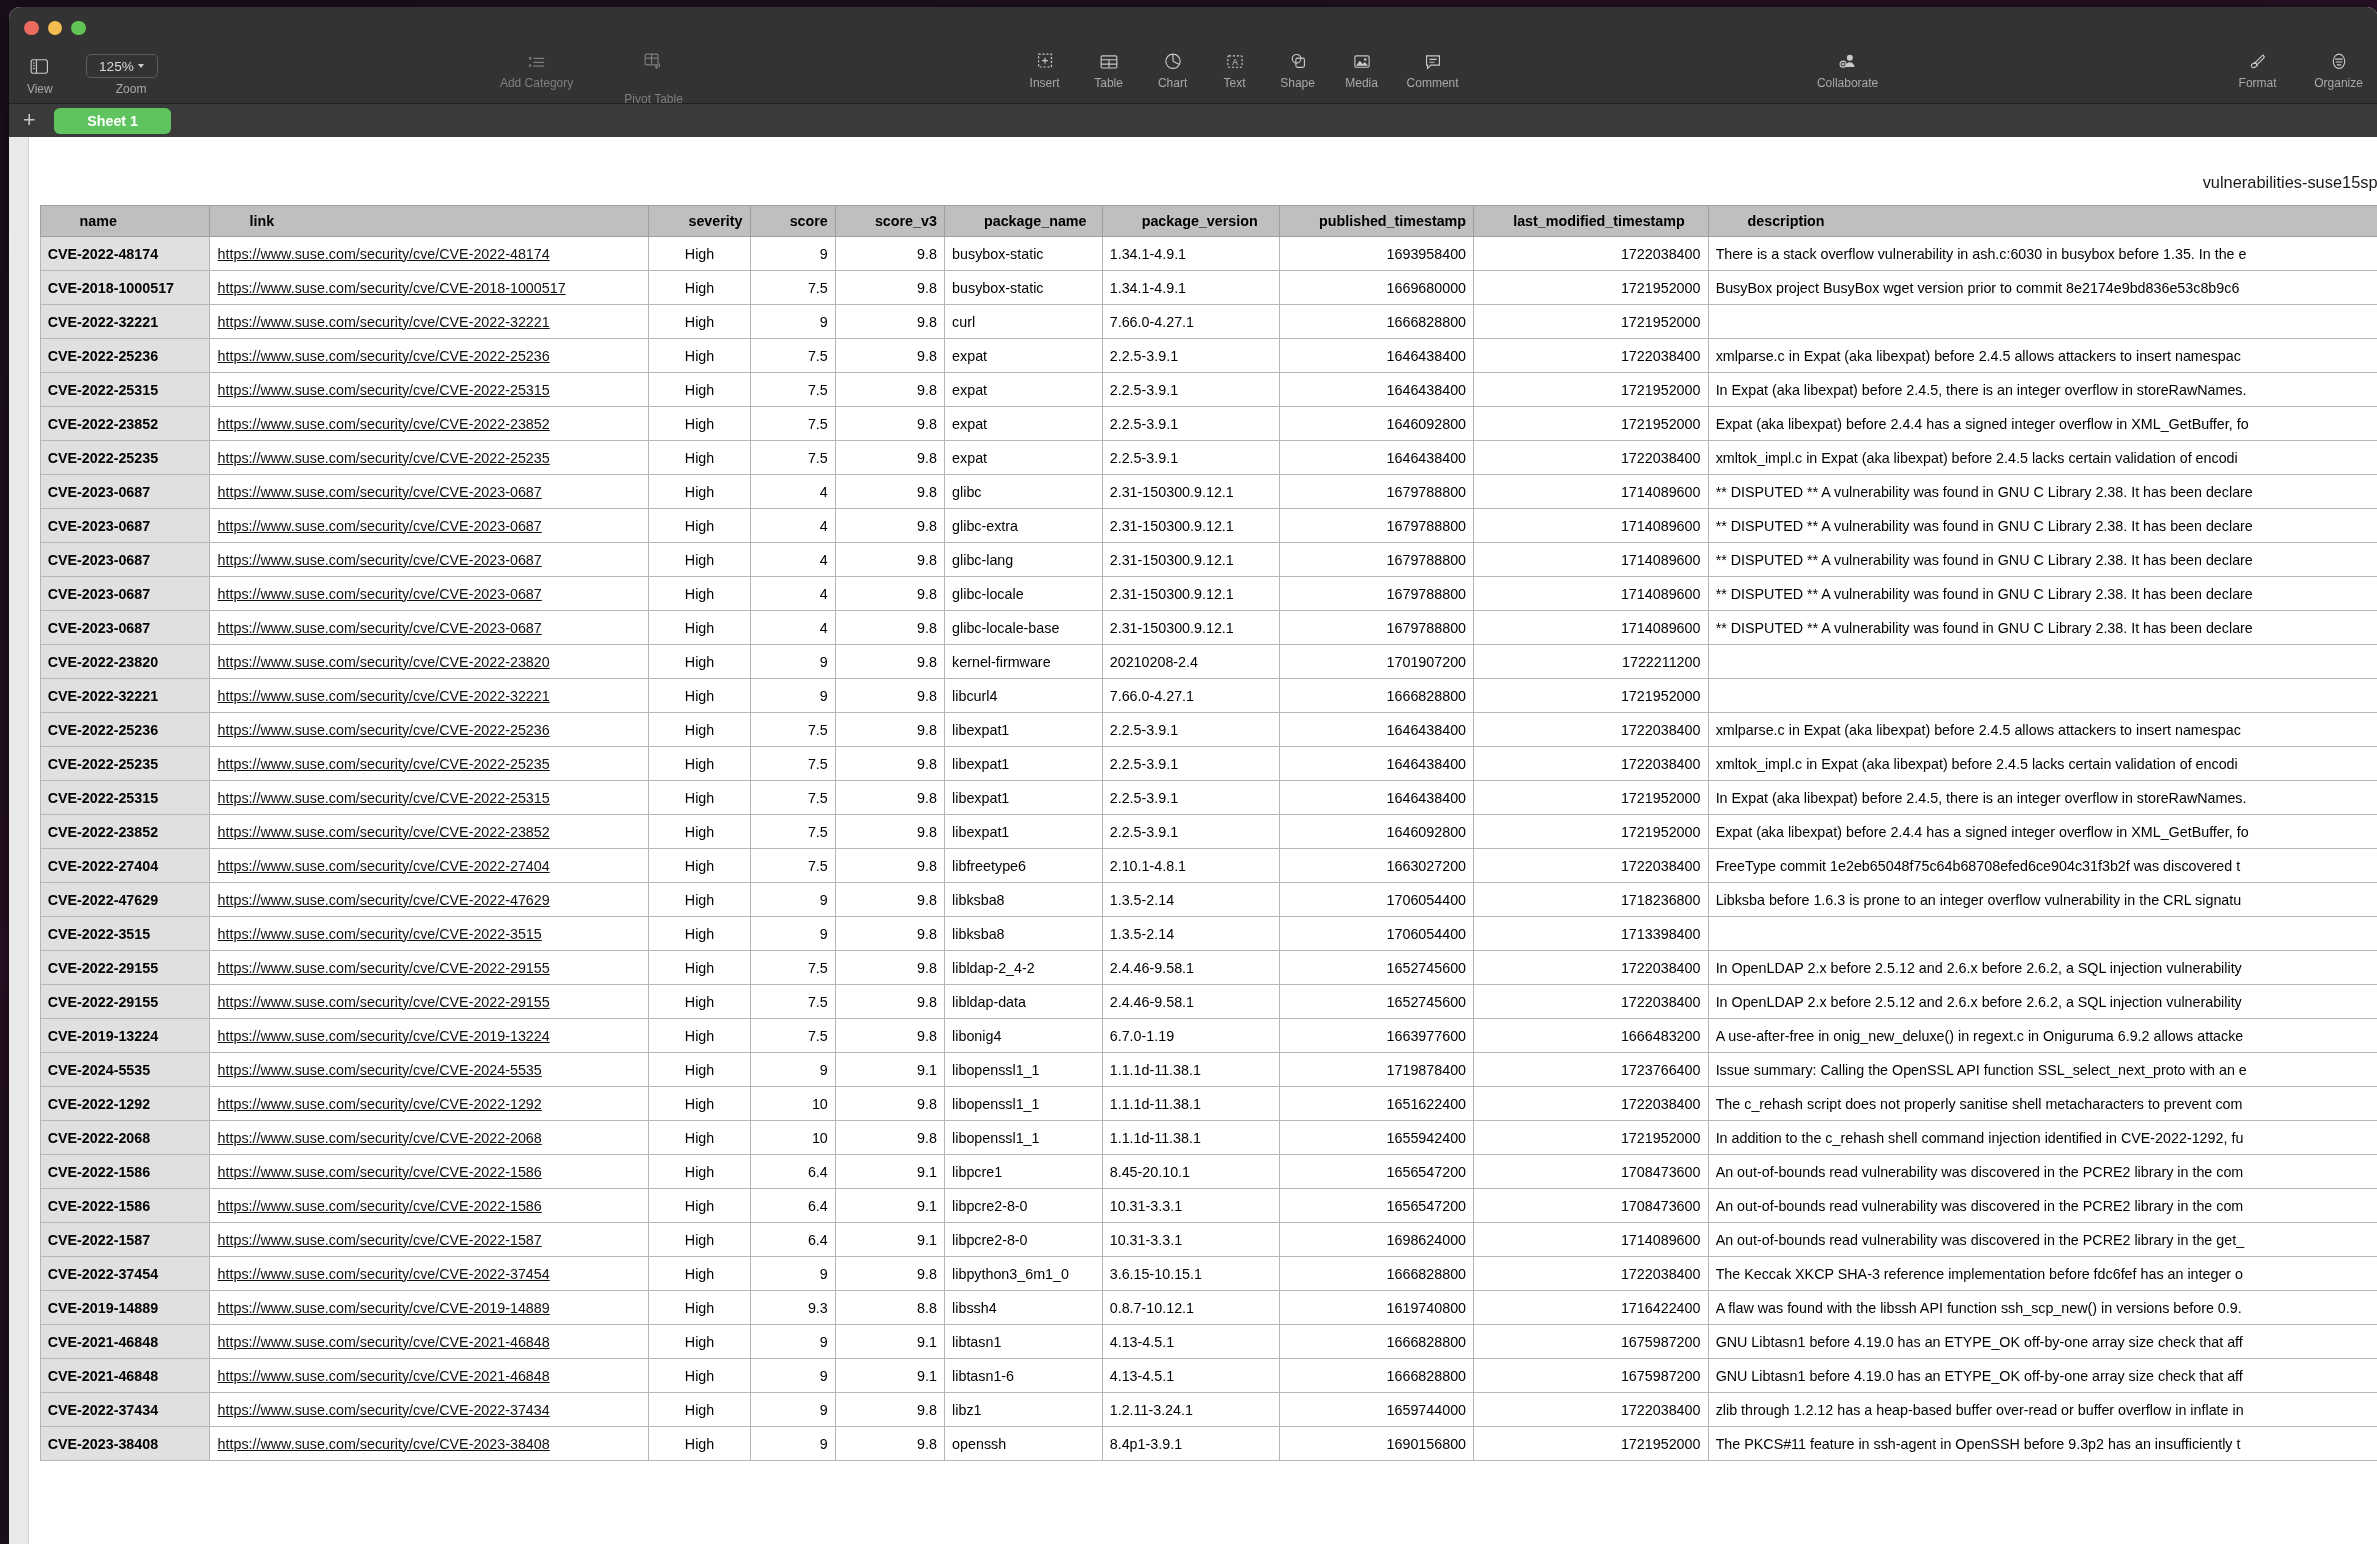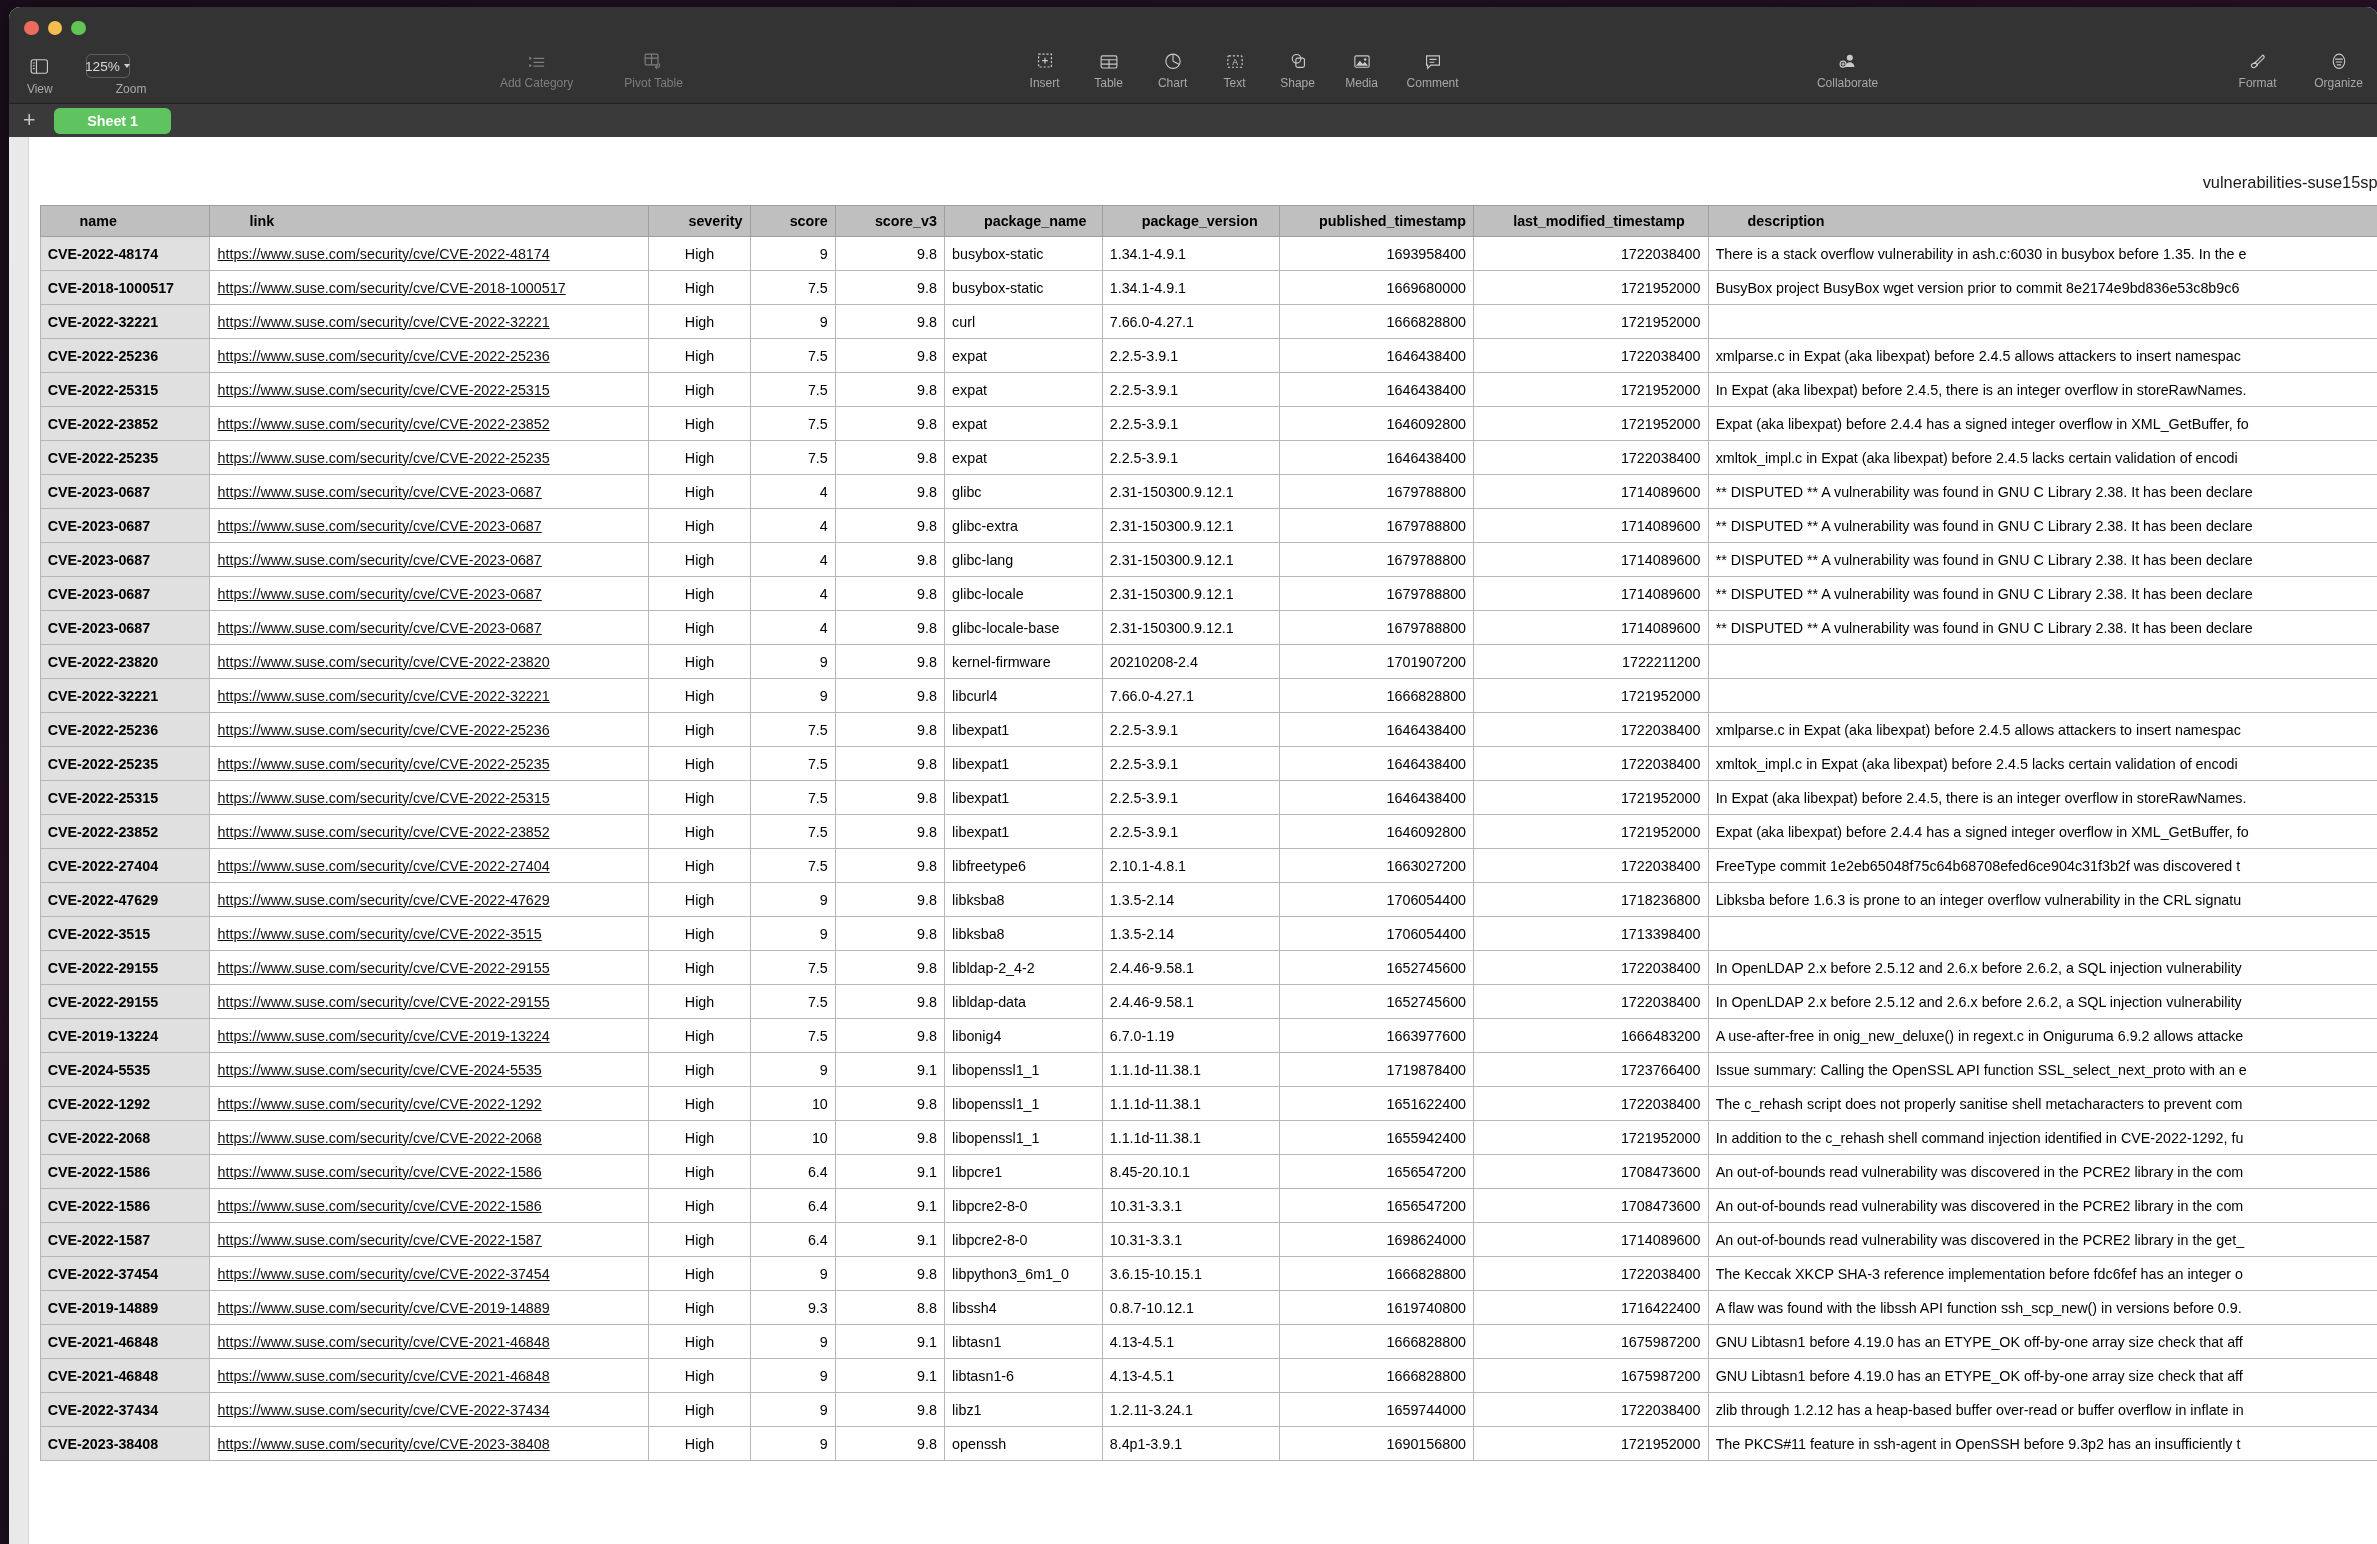--- a/index.html
+++ b/index.html
@@ -72,21 +72,21 @@
   .tb-label {
     margin-top: 2.1px;
     font-size: 12px;
     color: #a8a8a8;
     white-space: nowrap;
   }
   .tb-item.dim .tb-icon { color:#7e7e7e; }
   .tb-item.dim .tb-label { color:#7e7e7e; }
   .zoom-box {
     position: absolute; left: 77px; top: 7.1px;
-    width: 44px; height: 24px;
+    width: 72px; height: 24px;
     border: 0.7px solid #5e5e5e;
     border-radius: 5px;
     display:flex; align-items:center; justify-content:center; gap:4.3px;
     color:#d9d9d9; font-size:13.6px;
   }
   .zoom-label {
     position:absolute; left: 93px; top: 35px;
     width:59px; text-align:center;
     font-size:12px; color:#a8a8a8;
   }
@@ -243,21 +243,21 @@
             <path d="M3 6 L5.5 7.5 L3 9"></path>
             <line x1="9" y1="7.5" x2="24" y2="7.5"></line>
             <line x1="9" y1="13" x2="24" y2="13"></line>
             <path d="M3 16 L5.5 17.5 L3 19"></path>
             <line x1="9" y1="18.5" x2="24" y2="18.5"></line>
           </svg>
         </div>
         <div class="tb-label">Add Category</div>
       </div>
 
-      <div class="tb-item dim" style="left:645px;">
+      <div class="tb-item dim" style="left:645px;gap:16px;">
         <div class="tb-icon">
           <svg width="21.4" height="20" viewBox="0 0 30 28" fill="none" stroke="currentColor" stroke-width="1.6">
             <rect x="3" y="3" width="18" height="15" rx="1.5"></rect>
             <line x1="3" y1="8.5" x2="21" y2="8.5"></line>
             <line x1="12" y1="3" x2="12" y2="18"></line>
             <path d="M23 16 v4 a1 1 0 0 1 -1 1 h-4"></path>
             <path d="M20 18.5 L17.5 21 L20 23.5"></path>
           </svg>
         </div>
         <div class="tb-label">Pivot Table</div>

